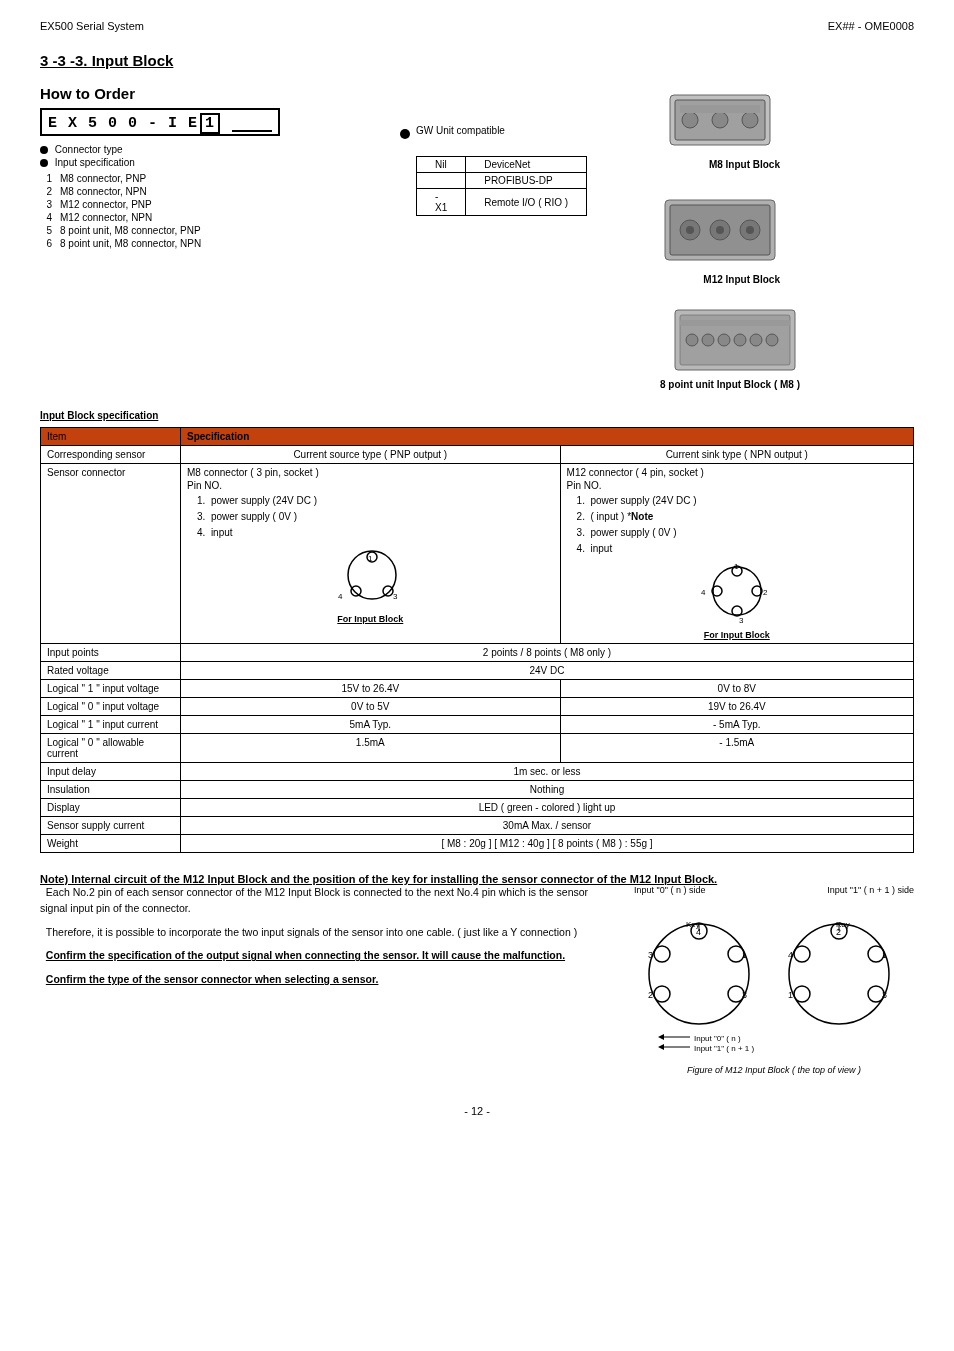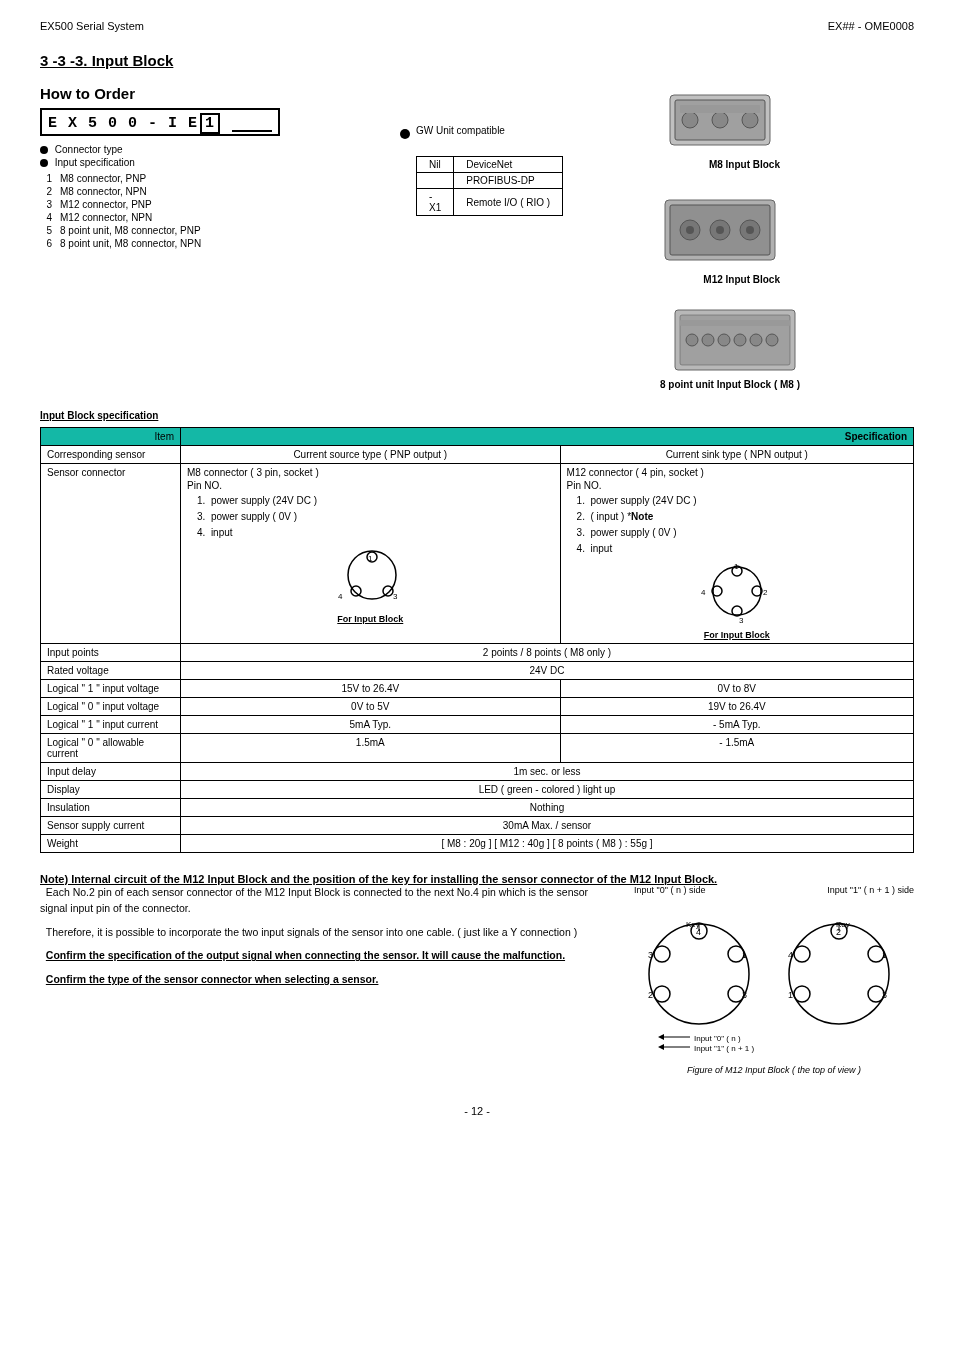--- a/index.html
+++ b/index.html
@@ -50,21 +50,21 @@
     .order-middle {
       flex: 0 0 220px;
     }
     .gw-table {
       border-collapse: collapse;
       font-size: 10px;
       margin-top: 20px;
     }
     .gw-table td, .gw-table th {
       border: 1px solid #000;
-      padding: 2px 12px;
+      padding: 2px 18px;
       margin-top: 12px;
     }
     .order-right {
       flex: 1;
       display: flex;
       flex-direction: column;
       align-items: flex-start;
       gap: 20px;
     }
     
@@ -82,23 +82,23 @@
       border-collapse: collapse;
       width: 100%;
       font-size: 10px;
     }
     .spec-table th, .spec-table td {
       border: 1px solid #000;
       padding: 3px 6px;
       vertical-align: top;
     }
     .spec-table th {
-      background: #14b8a6;
-      font-weight: bold;
-      text-align: right;
+      background: #c2410c;
+      font-weight: bold;
+      text-align: left;
     }
     .spec-table .item-col {
       width: 140px;
       font-weight: normal;
     }
     .spec-table .center {
       text-align: center;
     }
     
     .note-section {
@@ -379,27 +379,27 @@
         <td class="center">1.5mA</td>
         <td class="center">- 1.5mA</td>
       </tr>
 
       <tr>
         <td class="item-col">Input delay</td>
         <td colspan="2" class="center">1m sec. or less</td>
       </tr>
 
       <tr>
+        <td class="item-col">Insulation</td>
+        <td colspan="2" class="center">Nothing</td>
+      </tr>
+
+      <tr>
         <td class="item-col">Display</td>
         <td colspan="2" class="center">LED ( green - colored ) light up</td>
-      </tr>
-
-      <tr>
-        <td class="item-col">Insulation</td>
-        <td colspan="2" class="center">Nothing</td>
       </tr>
 
       <tr>
         <td class="item-col">Sensor supply current</td>
         <td colspan="2" class="center">30mA Max. / sensor</td>
       </tr>
 
       <tr>
         <td class="item-col">Weight</td>
         <td colspan="2" class="center">[ M8 : 20g ] [ M12 : 40g ] [ 8 points ( M8 ) : 55g ]</td>

